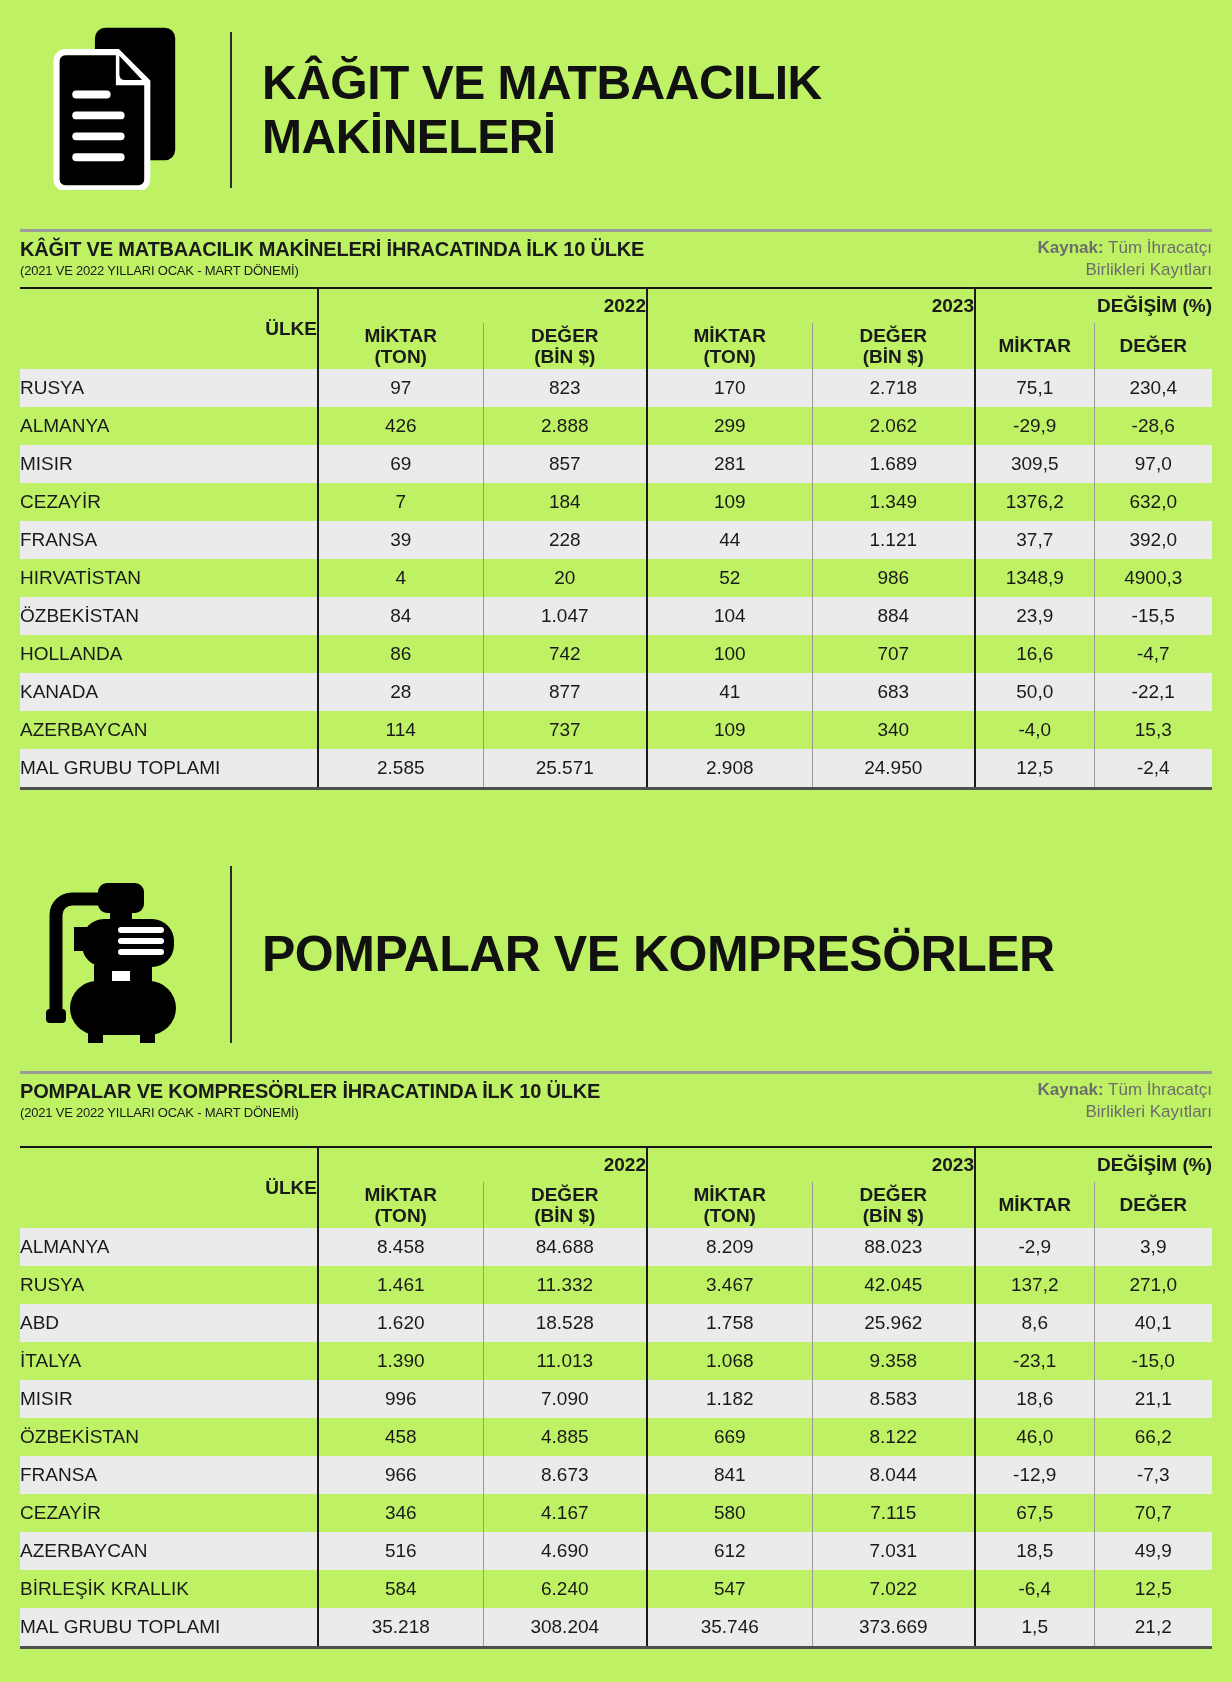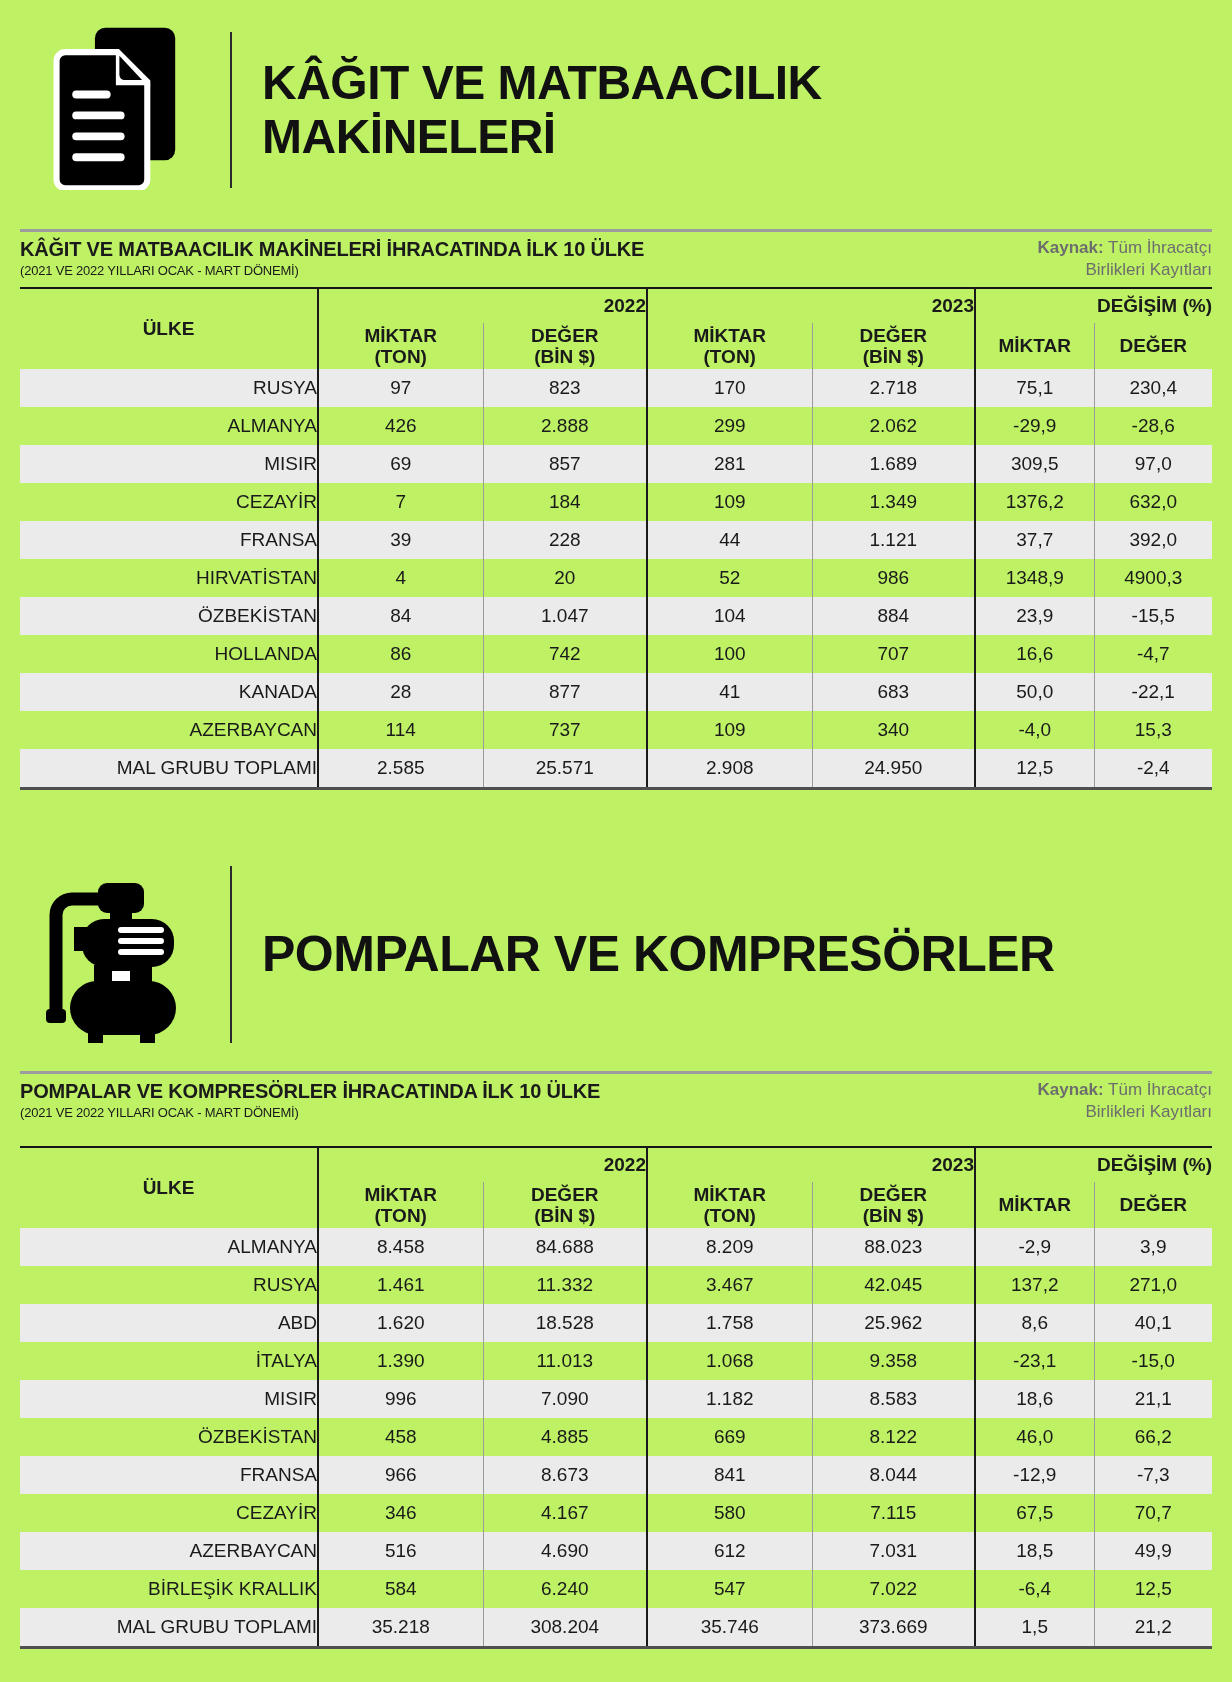--- a/index.html
+++ b/index.html
@@ -22,22 +22,22 @@
   .source{font-size:17px;color:#6d6d6d;text-align:right;line-height:1.32;}
   .source .src-label{font-weight:bold;}
 
   
   table.data{position:absolute;left:20px;width:1192px;border-collapse:collapse;table-layout:fixed;
              border-top:2px solid #151515;border-bottom:3px solid #4f4f4f;}
   table.data th,table.data td{padding:0;font-size:19px;color:#1a1a1a;}
   .group-row th{height:34px;font-size:20px;font-weight:bold;text-align:right;vertical-align:middle;padding-top:4px;}
   .sub-row th{height:46px;font-weight:bold;text-align:center;vertical-align:middle;line-height:1.12;padding-bottom:8px;}
   .sub-row th span{display:block;}
-  th.ulke{text-align:center;vertical-align:middle;padding-left:14px;font-size:20px;}
-  td.c0{text-align:right;padding-left:14px;}
+  th.ulke{text-align:right;vertical-align:middle;padding-left:14px;font-size:20px;}
+  td.c0{text-align:left;padding-left:14px;}
   td{height:38px;text-align:center;vertical-align:middle;}
   .bl-black{border-left:2px solid #1a1a1a;}
   .bl-gray{border-left:1px solid #9b9b9b;}
   td.c1,td.c3,td.c5{border-left:2px solid #1a1a1a;}
   td.c2,td.c4,td.c6{border-left:1px solid #9b9b9b;}
   tbody tr:nth-child(odd){background:#ebebeb;}
   tbody tr.total td{font-weight:normal;}
 </style>
 </head>
 <body>

